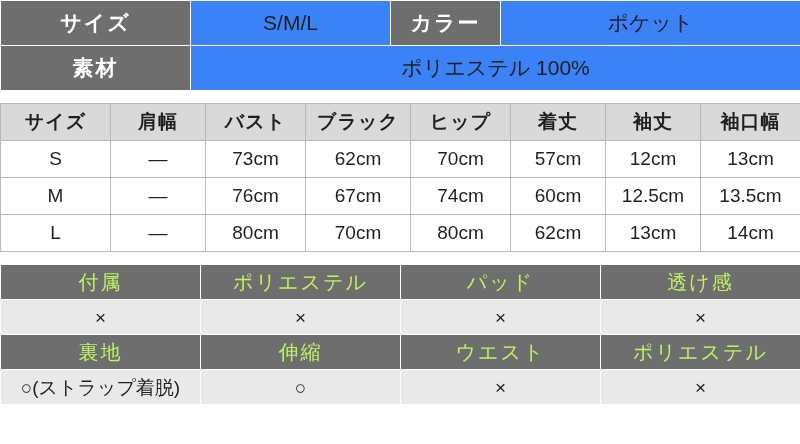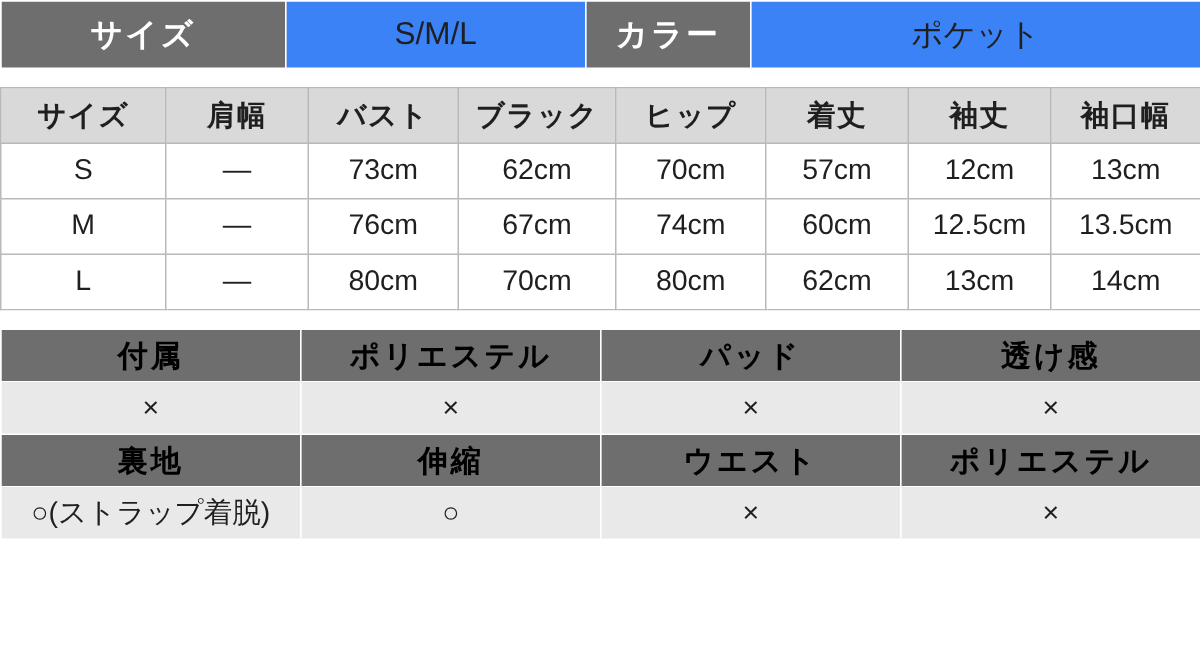--- a/index.html
+++ b/index.html
@@ -76,22 +76,22 @@
     background: #ffffff;
   }
 
   
   .attr-table td {
     height: 34px;
     font-size: 20px;
   }
   .attr-table td.hdr {
     background: #6e6e6e;
-    color: #000000;
-    font-weight: bold;
+    color: #bef264;
+    font-weight: normal;
     letter-spacing: 2px;
   }
   .attr-table td.val {
     background: #e9e9e9;
     color: #1f1f1f;
     font-size: 19px;
   }
   .mark {
     font-size: 19px;
     line-height: 1;
@@ -108,20 +108,24 @@
       <col style="width:200px">
       <col style="width:110px">
       <col style="width:300px">
     </colgroup>
     <tbody>
       <tr>
         <td class="hdr">サイズ</td>
         <td class="val">S/M/L</td>
         <td class="hdr">カラー</td>
         <td class="val">ポケット</td>
+      </tr>
+      <tr>
+        <td class="hdr">素材</td>
+        <td class="val" colspan="3">ポリエステル 100%</td>
       </tr>
     </tbody>
   </table>
 
   <div class="gap"></div>
 
   <table class="meas-table">
     <colgroup>
       <col style="width:110px">
       <col style="width:95px">

